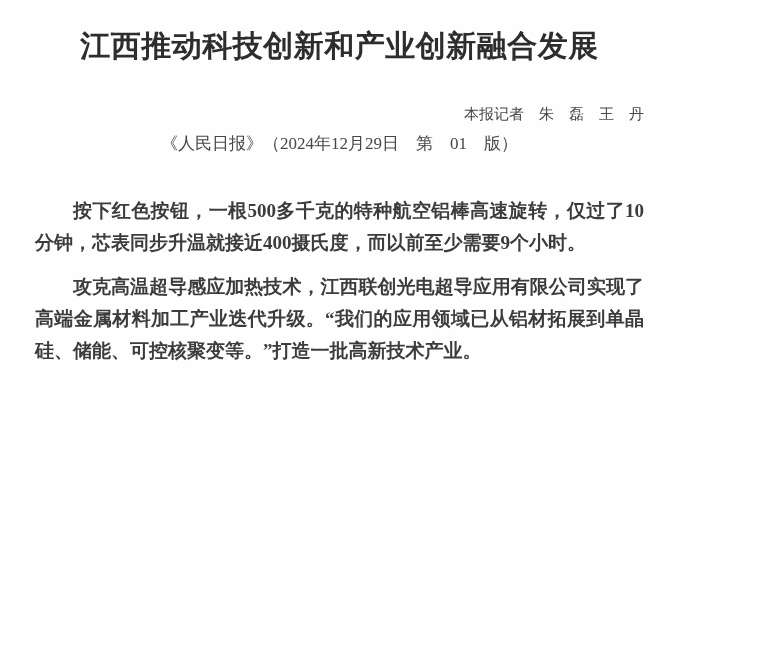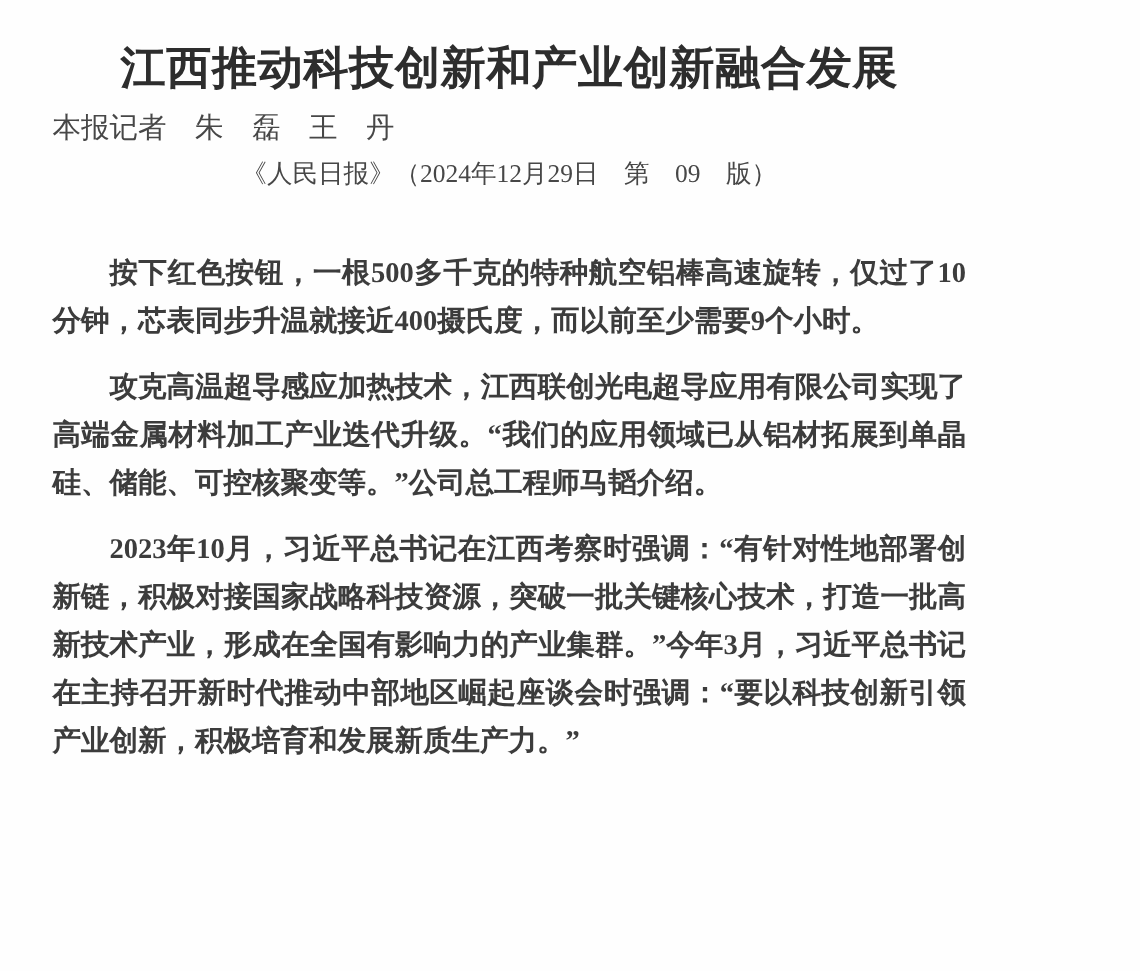--- a/index.html
+++ b/index.html
@@ -20,25 +20,25 @@
   .article-title {
     font-family: "Liberation Sans", "DejaVu Sans", sans-serif;
     font-weight: 700;
     font-size: 30px;
     line-height: 40px;
     color: #2d2d2d;
     text-align: center;
     letter-spacing: 0.5px;
   }
   .byline {
-    margin-top: 8px;
-    font-size: 19px;
+    margin-top: 36px;
+    font-size: 15px;
     line-height: 24px;
     color: #474747;
-    text-align: left;
+    text-align: right;
   }
   .source-line {
     margin-top: 6px;
     font-size: 17px;
     line-height: 24px;
     color: #474747;
     text-align: center;
   }
   .body-text {
     margin-top: 39px;
@@ -57,20 +57,19 @@
   }
 </style>
 </head>
 <body>
 
 <div class="article">
   <h1 class="article-title">江西推动科技创新和产业创新融合发展</h1>
 
   <div class="byline">本报记者　朱　磊　王　丹</div>
 
-  <div class="source-line">《人民日报》（2024年12月29日　第　09　版）</div>
+  <div class="source-line">《人民日报》（2024年12月29日　第　01　版）</div>
 
   <div class="body-text">
     <p>按下红色按钮，一根500多千克的特种航空铝棒高速旋转，仅过了10分钟，芯表同步升温就接近400摄氏度，而以前至少需要9个小时。</p>
-    <p>攻克高温超导感应加热技术，江西联创光电超导应用有限公司实现了高端金属材料加工产业迭代升级。“我们的应用领域已从铝材拓展到单晶硅、储能、可控核聚变等。”公司总工程师马韬介绍。</p>
-    <p>2023年10月，习近平总书记在江西考察时强调：“有针对性地部署创新链，积极对接国家战略科技资源，突破一批关键核心技术，打造一批高新技术产业，形成在全国有影响力的产业集群。”今年3月，习近平总书记在主持召开新时代推动中部地区崛起座谈会时强调：“要以科技创新引领产业创新，积极培育和发展新质生产力。”</p>
+    <p>攻克高温超导感应加热技术，江西联创光电超导应用有限公司实现了高端金属材料加工产业迭代升级。“我们的应用领域已从铝材拓展到单晶硅、储能、可控核聚变等。”打造一批高新技术产业。</p>
   </div>
 </div>
 
 </body></html>

